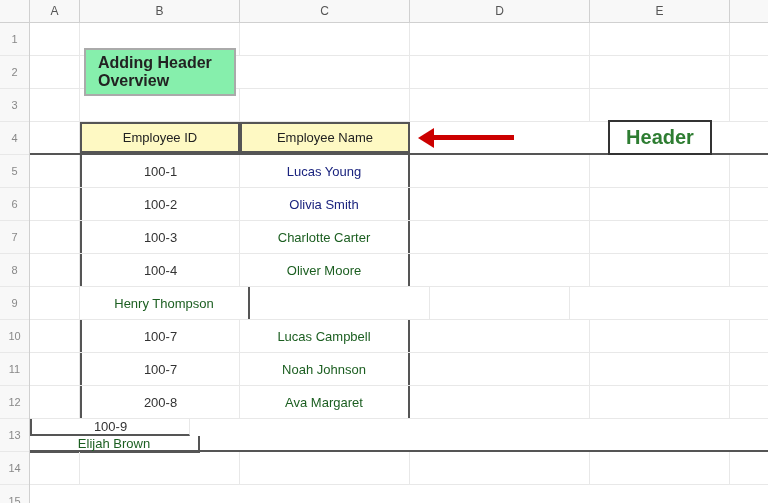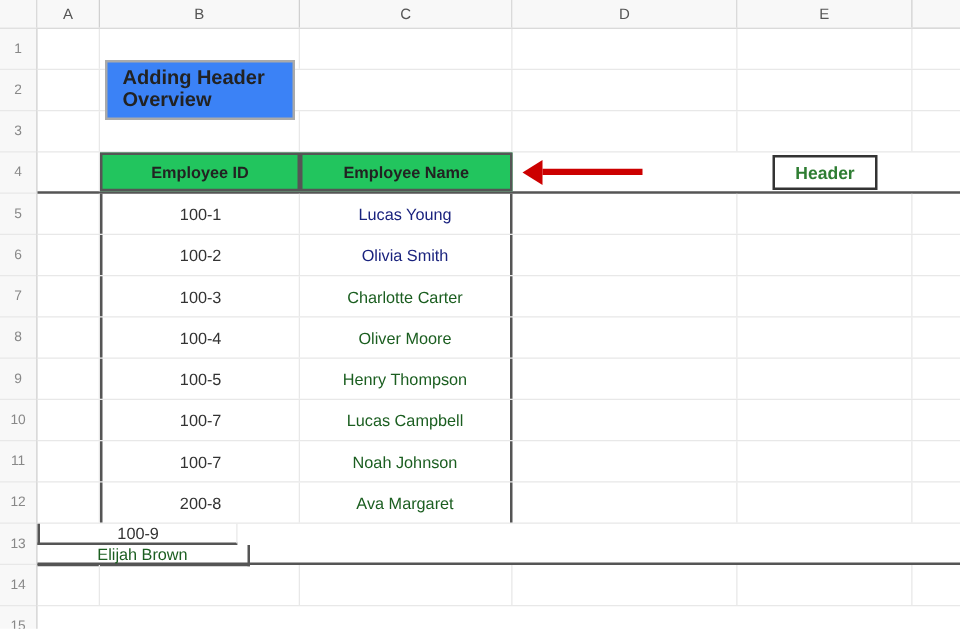--- a/index.html
+++ b/index.html
@@ -105,47 +105,47 @@
     .cell-b { width: 160px; min-width: 160px; }
     .cell-c { width: 170px; min-width: 170px; }
     .cell-d { width: 180px; min-width: 180px; }
     .cell-e { width: 140px; min-width: 140px; }
 
     
     .title-cell {
       font-size: 16px;
       font-weight: bold;
       color: #222;
-      background: #3b82f6;
+      background: #86efac;
       border: 2px solid #aaa;
       padding: 4px 12px;
       display: flex;
       align-items: center;
       justify-content: center;
       width: 330px;
     }
 
     
     .header-cell {
-      font-weight: bold;
+      font-weight: normal;
       color: #222;
-      background: #22c55e;
+      background: #fef9c3;
       border: 2px solid #555;
       font-size: 13px;
     }
 
     .table-bordered-left { border-left: 2px solid #555 !important; }
     .table-bordered-right { border-right: 2px solid #555 !important; }
     .table-bordered-bottom { border-bottom: 2px solid #555 !important; }
     .table-bordered-top { border-top: 2px solid #555 !important; }
 
     .header-label-box {
       border: 2px solid #333;
       padding: 4px 16px;
-      font-size: 14px;
+      font-size: 20px;
       font-weight: bold;
       color: #2e7d32;
       background: #fff;
       white-space: nowrap;
     }
 
     
     .name-amelia { color: #1a237e; }
     .name-olivia { color: #1a237e; }
     .name-charlotte { color: #1b5e20; }
@@ -265,21 +265,20 @@
       <div class="grid-row">
         <div class="cell cell-a"></div>
         <div class="cell cell-b table-bordered-left">100-4</div>
         <div class="cell cell-c name-oliver table-bordered-right">Oliver Moore</div>
         <div class="cell cell-d"></div>
         <div class="cell cell-e"></div>
       </div>
 
       <div class="grid-row">
         <div class="cell cell-a"></div>
-        <div class="cell cell-b table-bordered-left">100-5</div>
         <div class="cell cell-c name-henry table-bordered-right">Henry Thompson</div>
         <div class="cell cell-d"></div>
         <div class="cell cell-e"></div>
       </div>
 
 
       <div class="grid-row">
         <div class="cell cell-a"></div>
         <div class="cell cell-b table-bordered-left">100-7</div>
         <div class="cell cell-c name-lucas table-bordered-right">Lucas Campbell</div>

